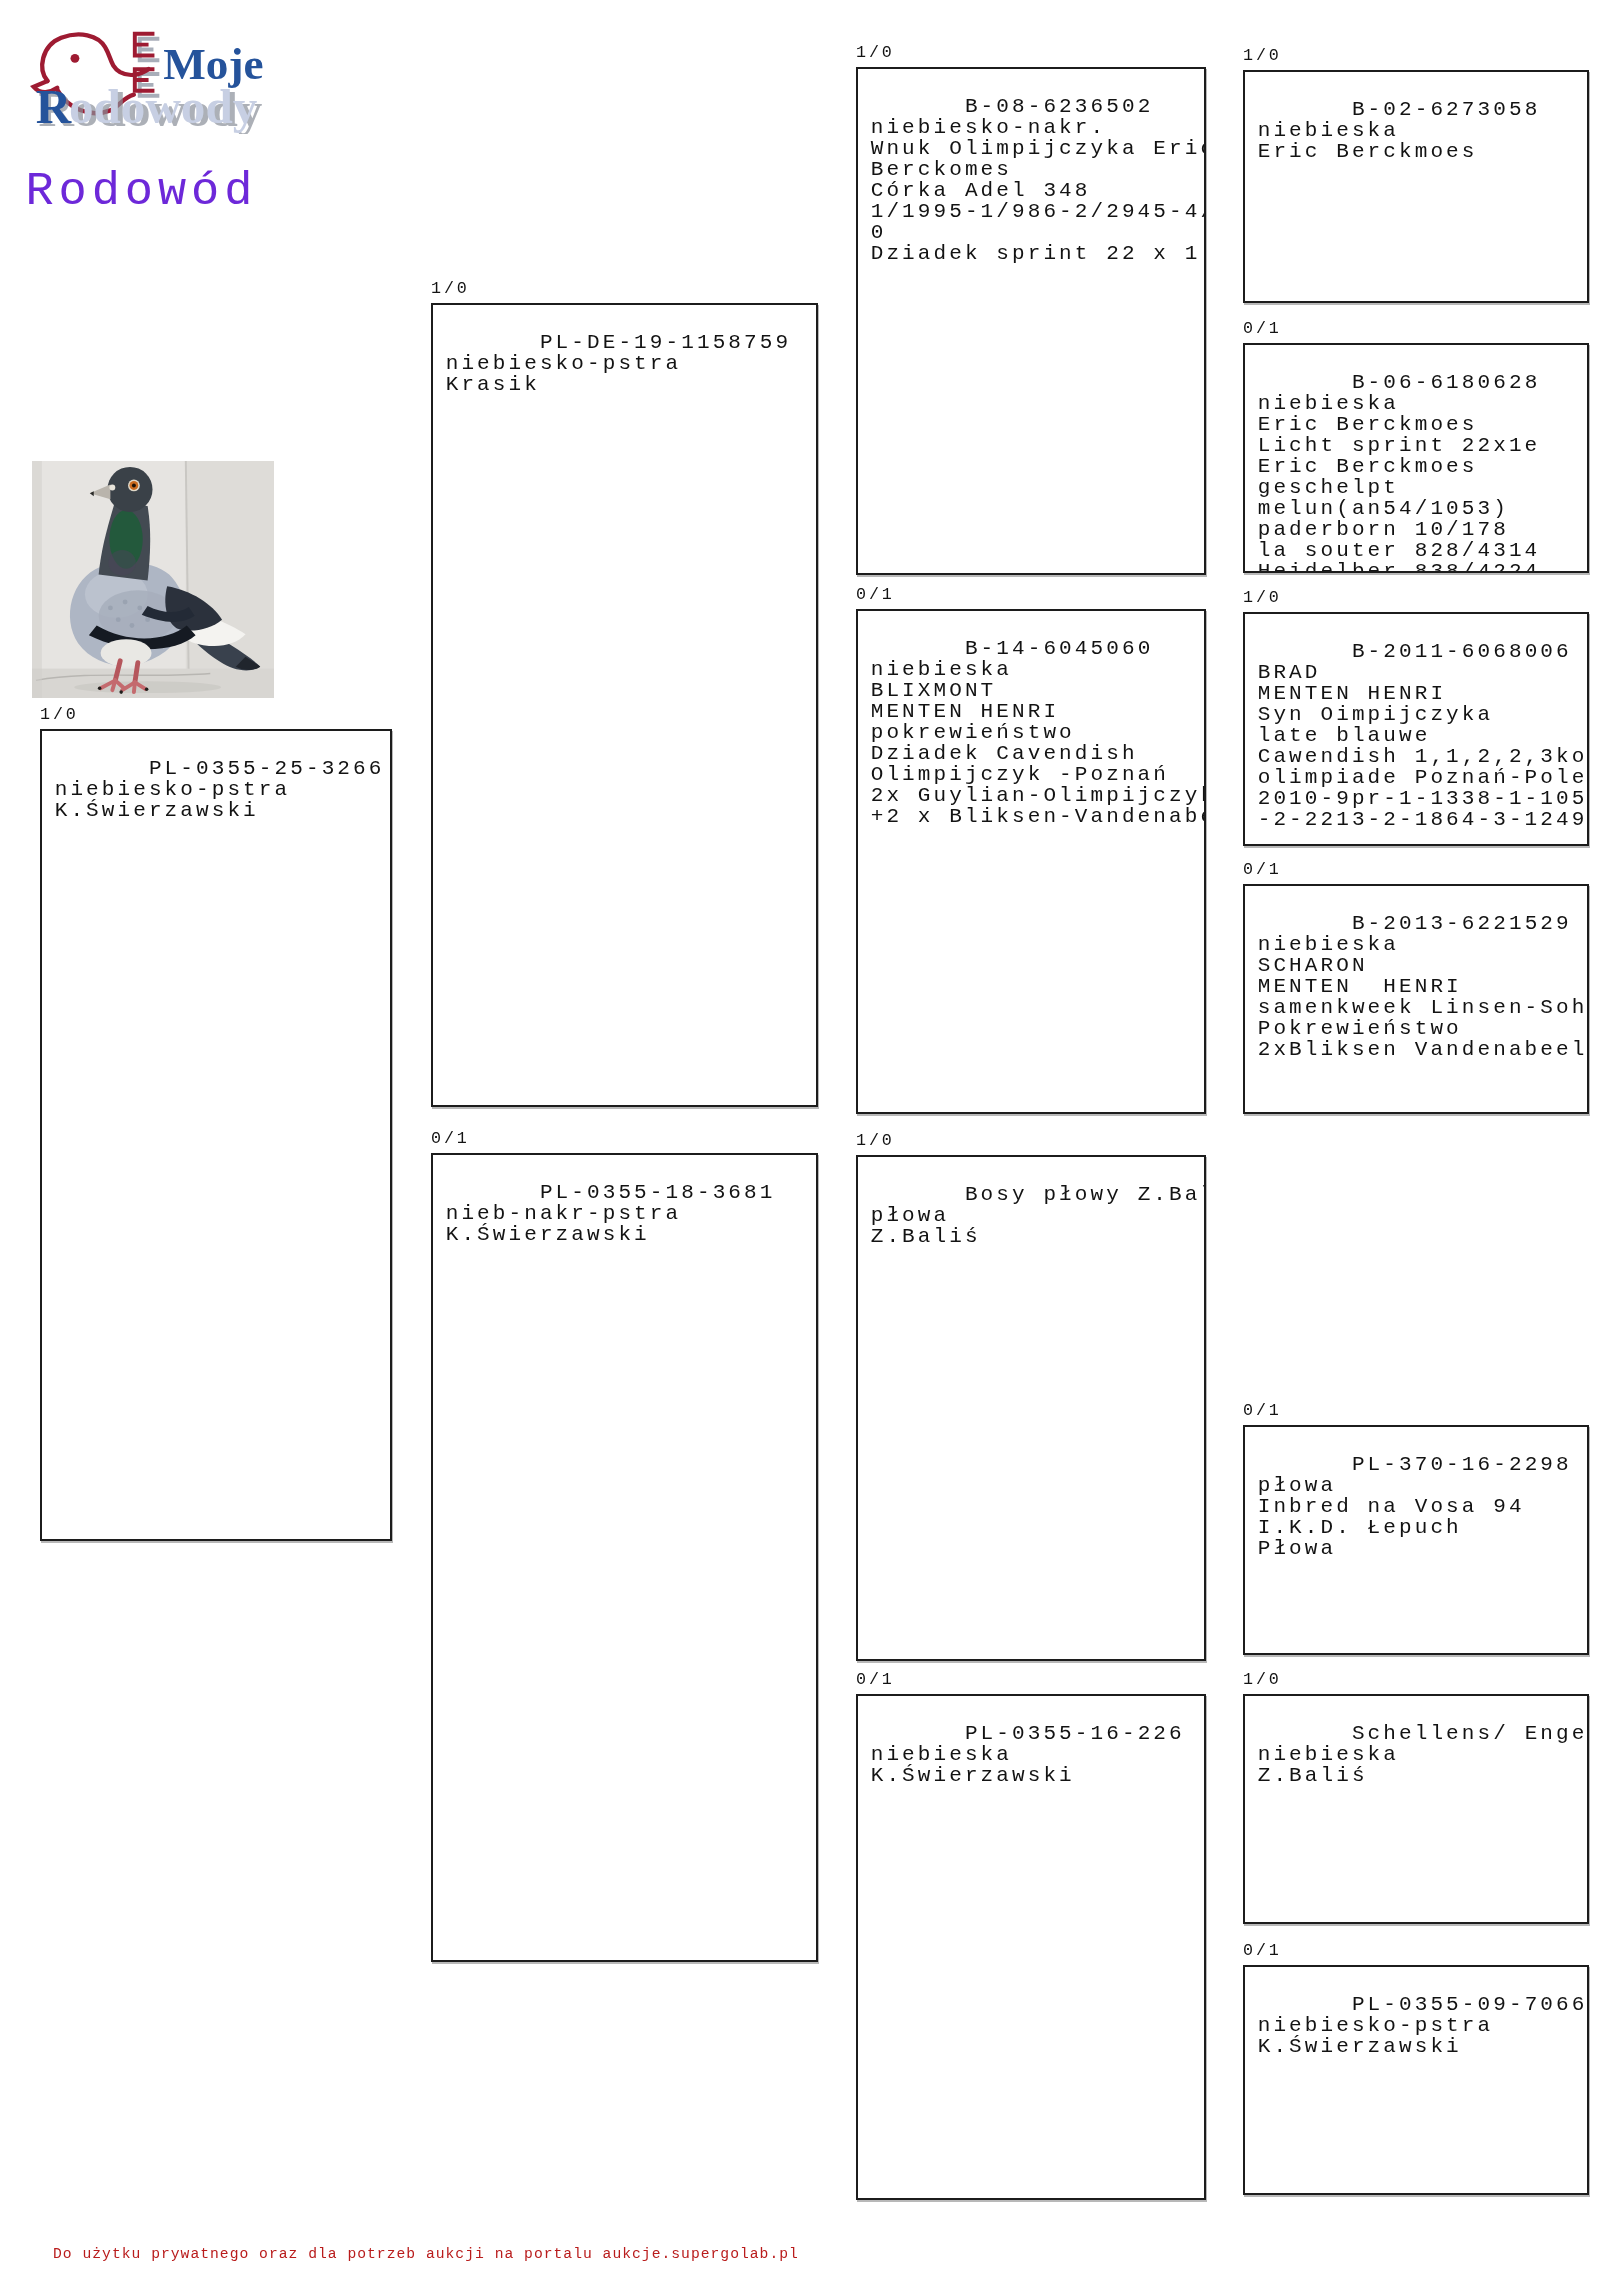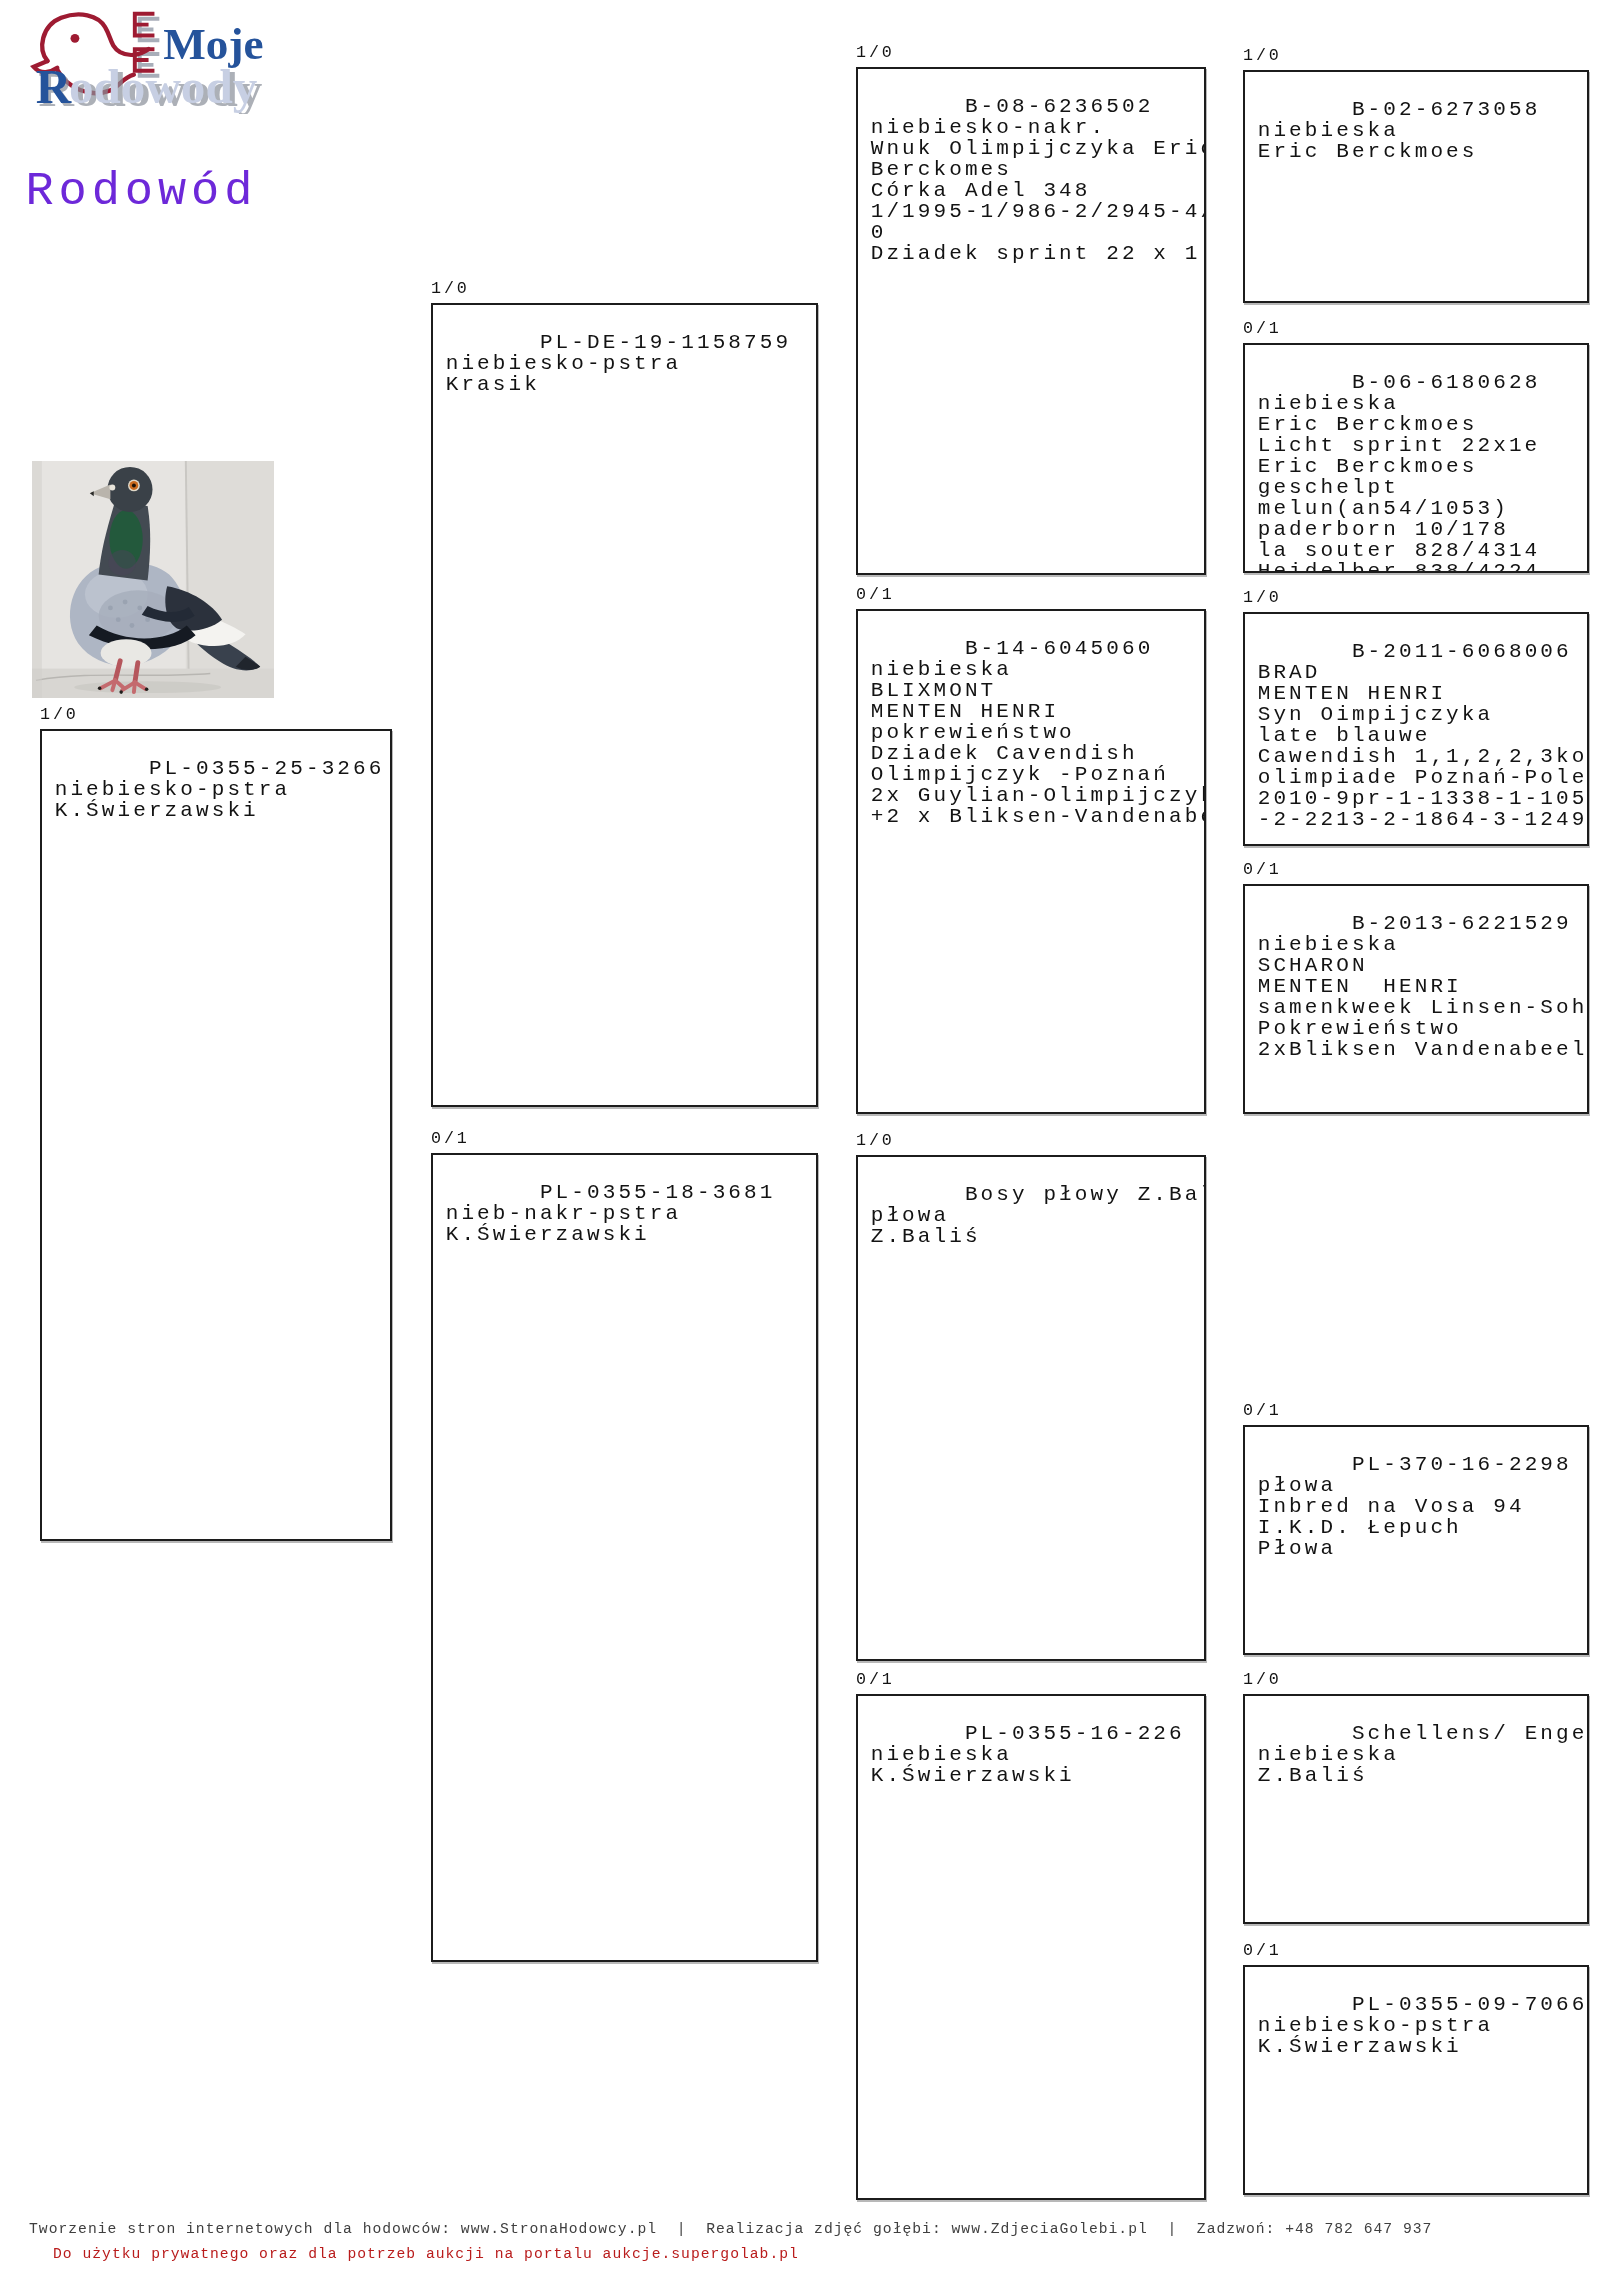--- a/index.html
+++ b/index.html
@@ -1,19 +1,19 @@
 <!DOCTYPE html>
 <html><head>
 <meta charset="utf-8">
 <style>
   html,body{margin:0;padding:0;background:#ffffff;}
   .page{position:relative;width:1621px;height:2293px;background:#ffffff;overflow:hidden;
         font-family:"Liberation Mono","DejaVu Sans Mono",monospace;color:#111;}
   
-  .logo{position:absolute;left:17.6px;top:2px;width:267px;height:112px;}
+  .logo{position:absolute;left:17.6px;top:22px;width:267px;height:112px;}
   .title{position:absolute;left:25.5px;top:165px;font-size:47px;letter-spacing:4.9px;
          font-weight:400;color:#6d28d9;white-space:pre;}
   .addr{position:absolute;left:29px;top:225px;font-size:21.6px;line-height:31px;
         letter-spacing:2.7px;white-space:pre;color:#151515;}
   
   .photo{position:absolute;left:32px;top:461px;width:242px;height:237px;}
   
   .cell{position:absolute;padding-left:8px;}
   .sex{font-size:16.7px;letter-spacing:2.9px;height:23.5px;line-height:19.6px;color:#131313;}
   .box{border:2px solid #1c1c1c;background:#fff;box-sizing:border-box;
@@ -266,17 +266,16 @@
   </div>
   <div class="cell" style="left:1235px;top:1941px;width:346px;">
     <div class="sex">0/1</div>
     <div class="box" style="height:230px;">
       <span>PL-0355-09-7066
 niebiesko-pstra
 K.Świerzawski</span>
     </div>
   </div>
 
-  <div class="footer-line footer-black">Tworzenie stron internetowych dla hodowców: www.StronaHodowcy.pl  |  Realizacja zdjęć gołębi: www.ZdjeciaGolebi.pl  |  Zadzwoń: +48 782 647 937</div>
   <div class="footer-line footer-red" id="footer-red" style="color: #b91c1c; margin-left: 24px;">Do użytku prywatnego oraz dla potrzeb aukcji na portalu aukcje.supergolab.pl</div>
 
 </div>
 
 
 </body></html>

